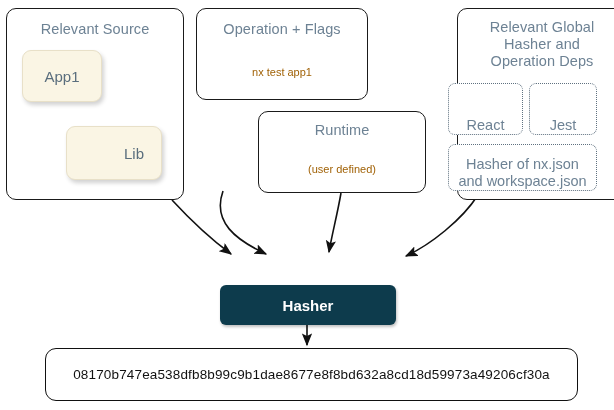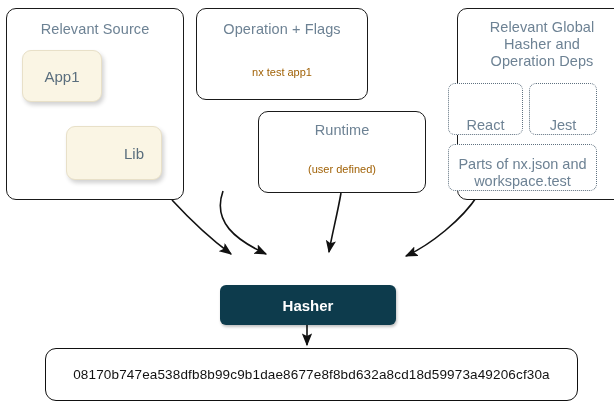--- a/index.html
+++ b/index.html
@@ -159,21 +159,21 @@
     <div class="group-title" style="top:27px;">Hasher and</div>
     <div class="group-title" style="top:44px;">Operation Deps</div>
   </div>
   <div class="node-dotted" style="left:448px; top:83px; width:75px; height:52px;">
     <span>React</span>
   </div>
   <div class="node-dotted" style="left:529px; top:83px; width:68px; height:52px;">
     <span>Jest</span>
   </div>
   <div class="node-dotted" style="left:448px; top:144px; width:149px; height:47px; padding:0 4px;">
-    <span>Parts of nx.json and workspace.test</span>
+    <span>Hasher of nx.json and workspace.json</span>
   </div>
 
   <div class="hasher-box" style="left:220px; top:253px; width:176px; height:40px;">
     <span>Hasher</span>
   </div>
 
   <div class="hash-box" style="left:45px; top:348px; width:533px; height:53px;">
     <span>08170b747ea538dfb8b99c9b1dae8677e8f8bd632a8cd18d59973a49206cf30a</span>
   </div>
 

